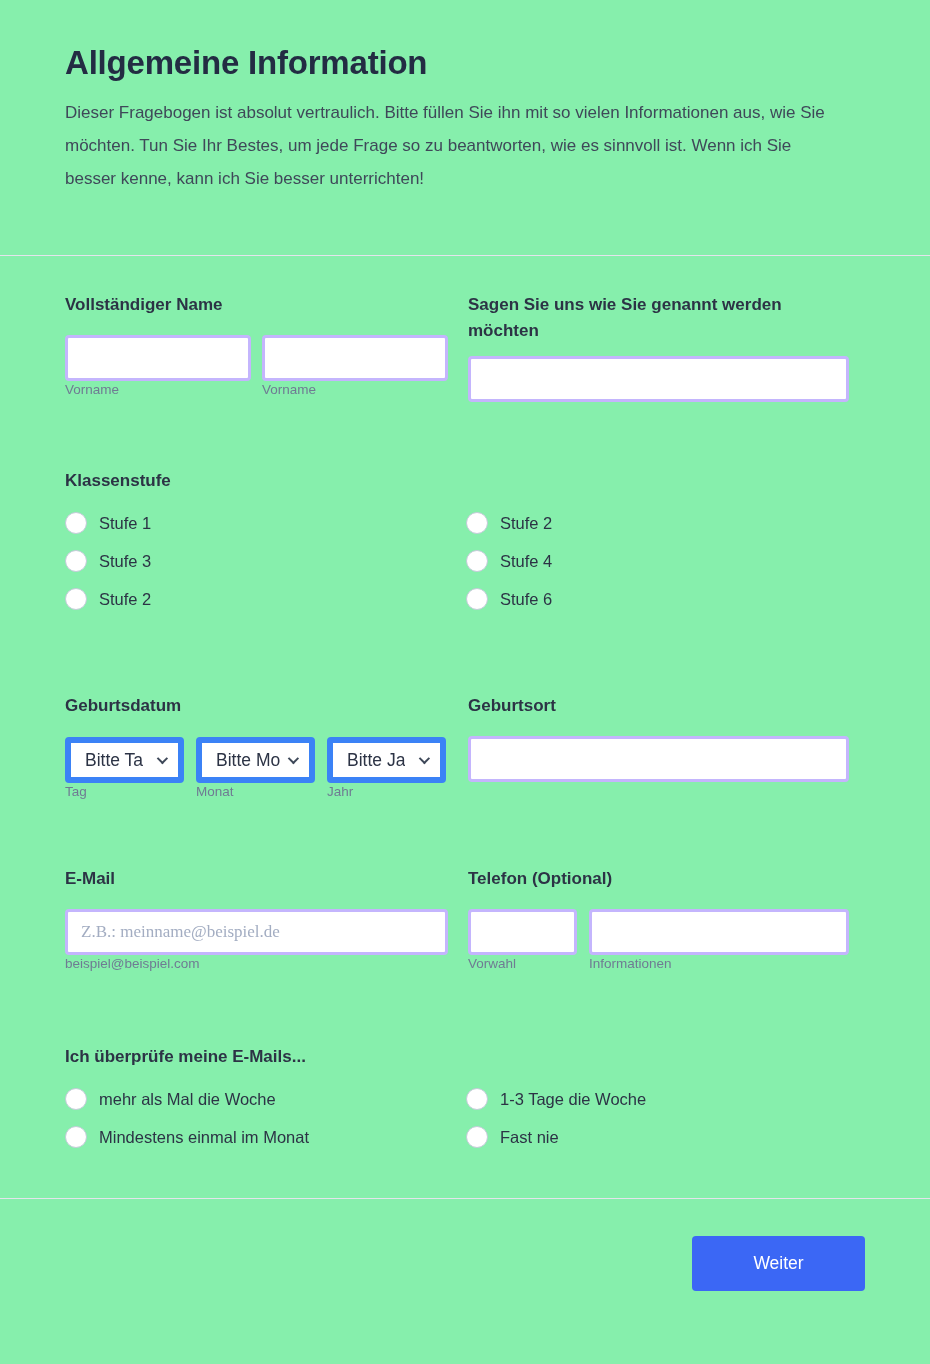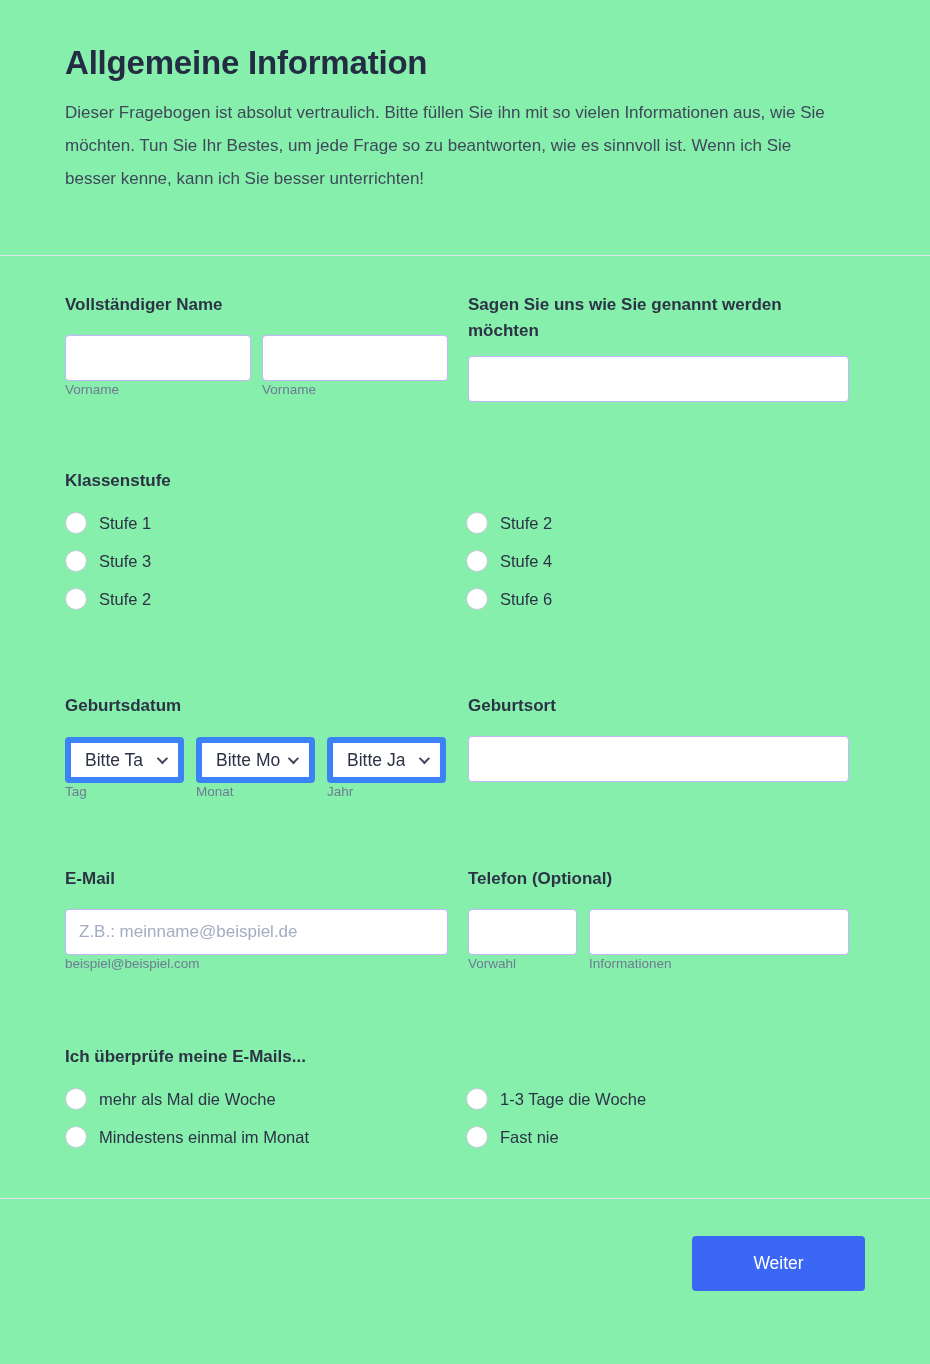--- a/index.html
+++ b/index.html
@@ -24,22 +24,22 @@
   
   .form-body { padding: 36px 65px 0 65px; }
   .two-col { display: grid; grid-template-columns: 383px 381px; column-gap: 20px; }
   .q-label {
     font-size: 17px; line-height: 26px; font-weight: 600; color: #2c3345;
   }
   .q-label.wide { max-width: 381px; }
 
   .text-input {
     display: block; width: 100%; height: 46px;
-    border: 1px solid #c4b5fd; border-radius: 4px; background: #fff;
-    font-family: Liberation Sans, sans-serif; font-size: 17px; color: #2c3345;
+    border: 3px solid #c4b5fd; border-radius: 4px; background: #fff;
+    font-family: Liberation Serif, serif; font-size: 17px; color: #2c3345;
     padding: 0 13px; outline: none;
   }
   .text-input::placeholder { color: #a3adc2; opacity: 1; }
   .sub-label { margin-top: 0; font-size: 13.5px; line-height: 17px; color: #6f7b93; }
   .name-inputs { display: grid; grid-template-columns: 186px 186px; column-gap: 11px; margin-top: 17px; }
   .single-input { margin-top: 17px; }
   .nickname .single-input { margin-top: 12px; }
 
   
   .radio-grid {

